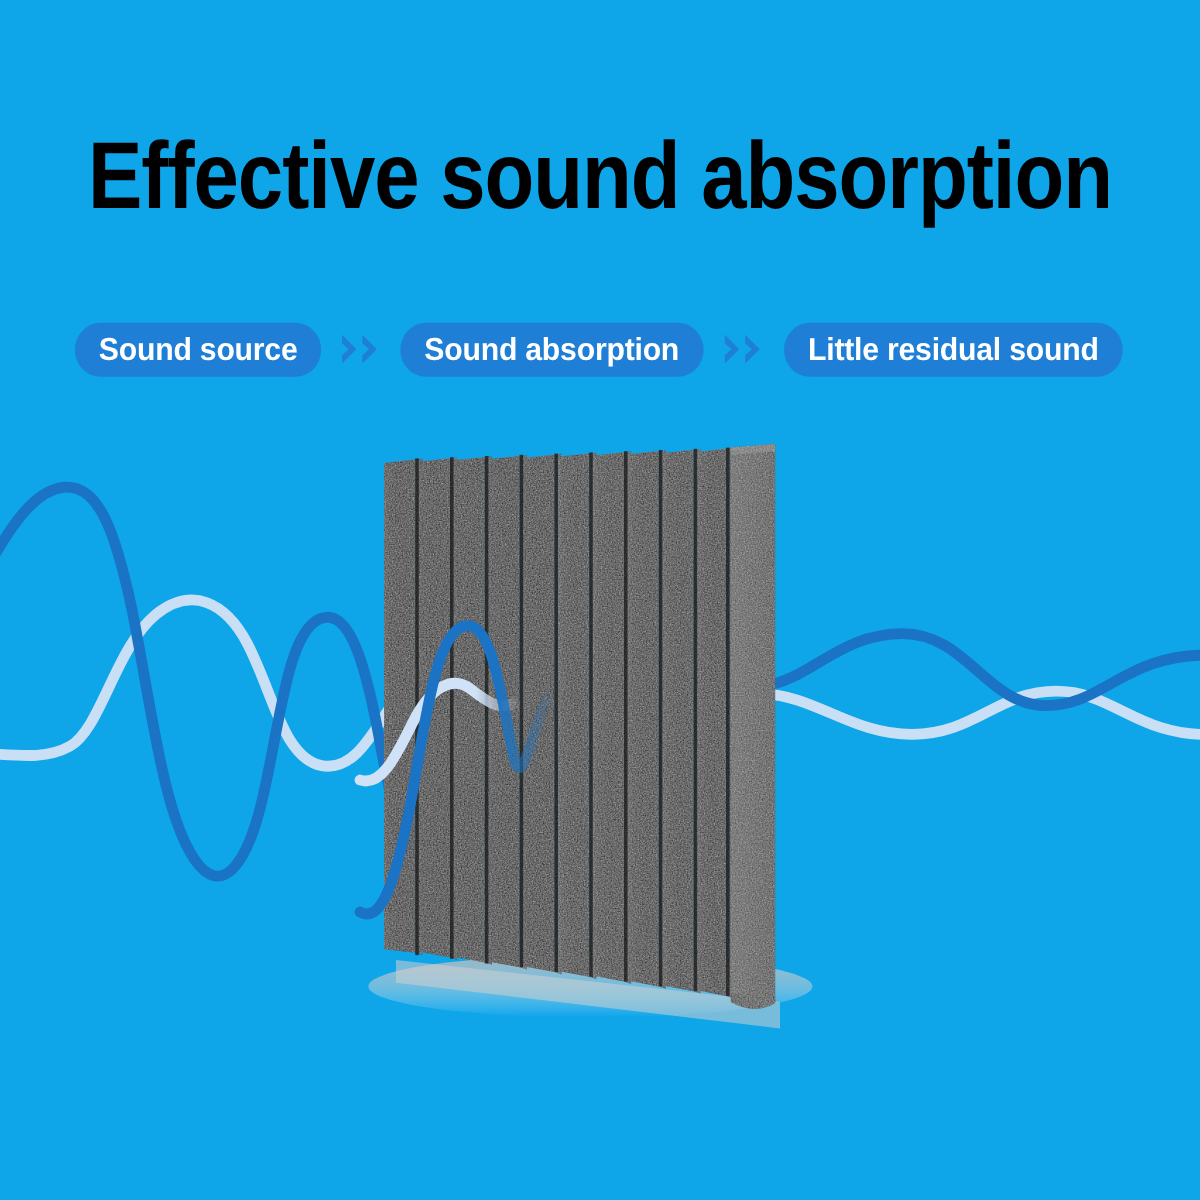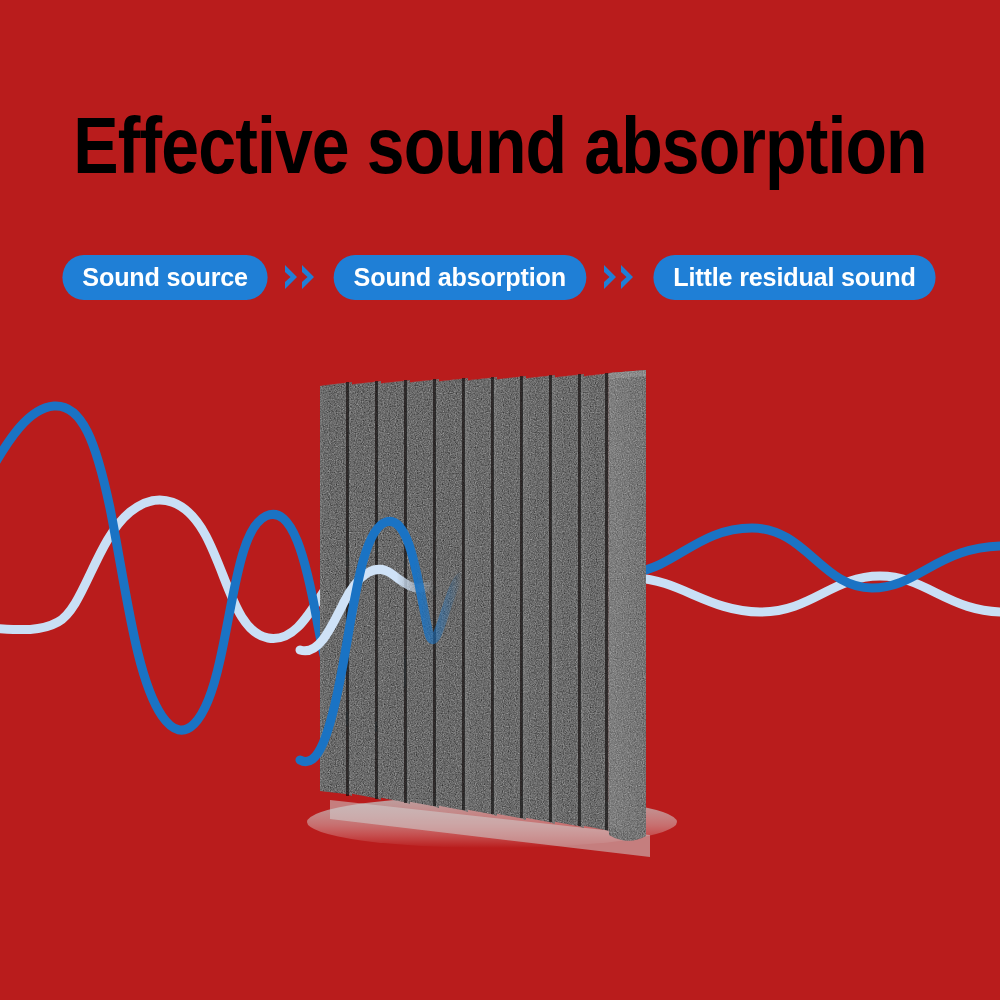--- a/index.html
+++ b/index.html
@@ -8,21 +8,21 @@
     padding: 0;
     background: #ffffff;
   }
   body {
     font-family: "Liberation Sans", sans-serif;
   }
   #stage {
     position: relative;
     width: 1000px;
     height: 1000px;
-    background: #b91c1c;
+    background: #0ea5e9;
     overflow: hidden;
   }
 
   
   #title {
     position: absolute;
     left: 0;
     top: 103px;
     width: 1000px;
     text-align: center;
@@ -34,21 +34,21 @@
     color: #000000;
     transform: scaleX(0.86);
     transform-origin: 50% 50%;
     white-space: nowrap;
   }
 
   
   #pill-row {
     position: absolute;
     left: 0;
-    top: 253px;
+    top: 267px;
     width: 1000px;
     height: 48px;
     display: flex;
     flex-direction: row;
     align-items: center;
     justify-content: center;
     gap: 0px;
   }
   .pill {
     background: #1f7fd6;

